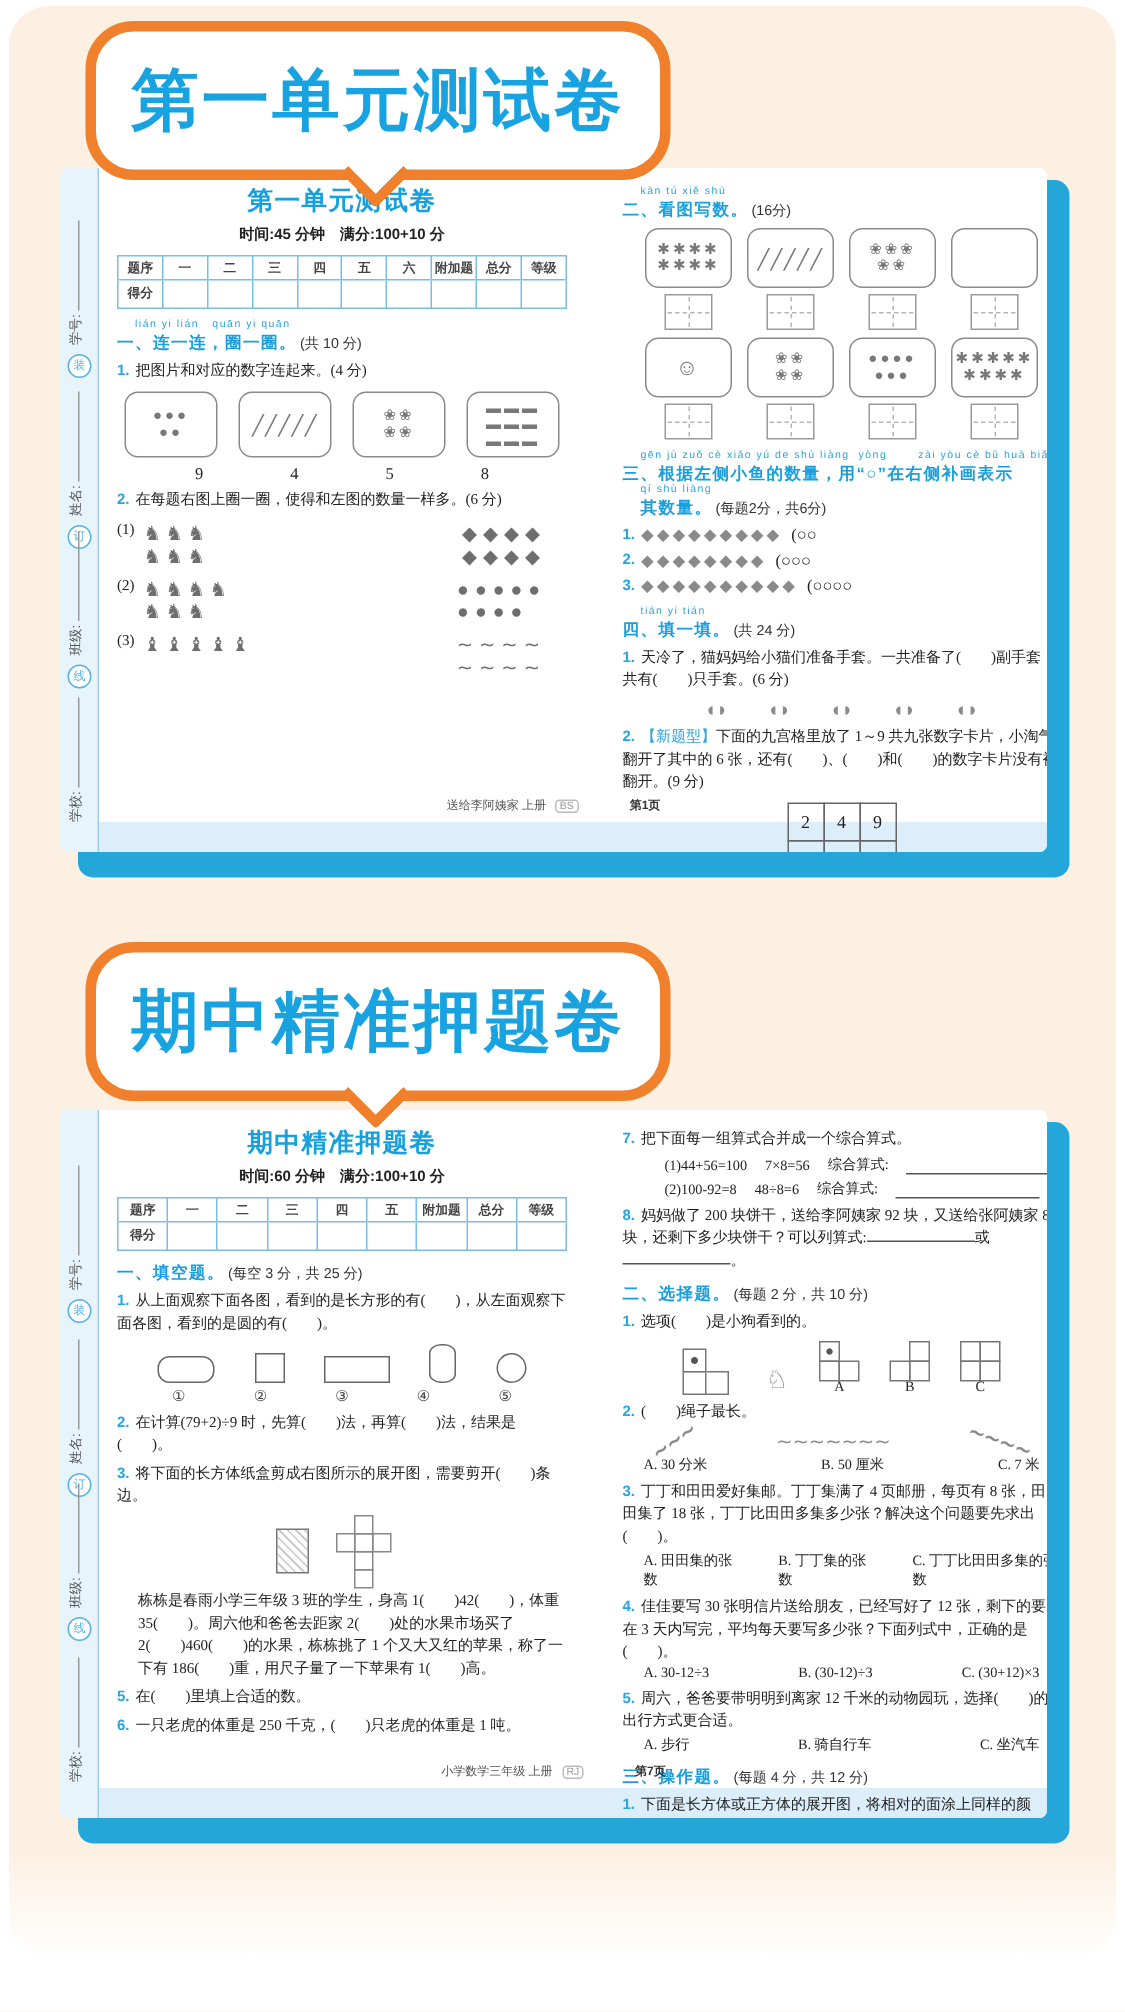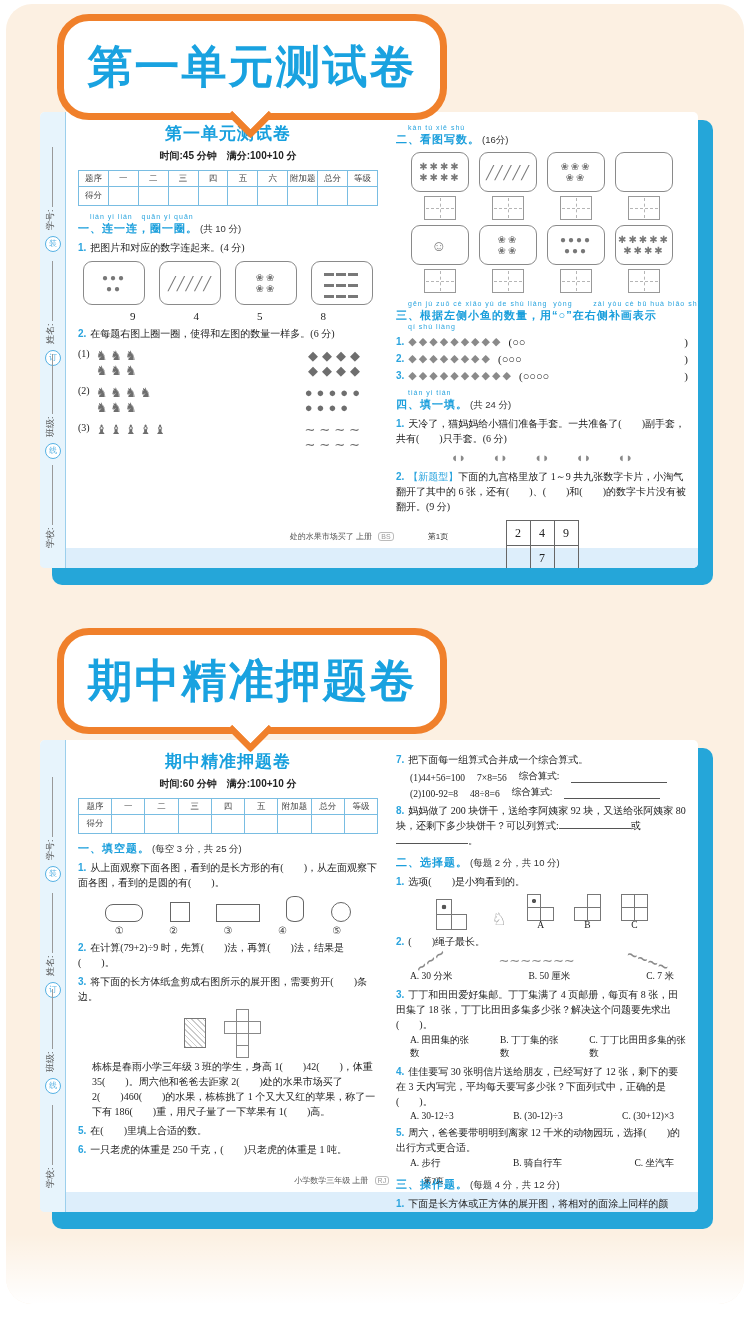--- a/index.html
+++ b/index.html
@@ -35,27 +35,27 @@
            border-right:1px solid #9ccfec;}
   .vlabel{position:absolute;left:4px;width:112px;height:15px;transform:rotate(-90deg);
           transform-origin:0 0;font-size:9px;color:#555;white-space:nowrap;}
   .vlabel .u{display:inline-block;width:60px;height:8px;border-bottom:1px solid #999;margin-left:2px;}
   .mark{position:absolute;left:5px;width:14px;height:14px;border:1px solid #56b2e4;border-radius:50%;
         color:#56b2e4;font-size:8px;line-height:14px;text-align:center;background:#fff;}
 
   
   .pg{position:absolute;top:0;bottom:20px;font-size:10px;color:#222;}
   .pg-left{left:26px;width:322px;padding:10px 10px 0 12px;box-sizing:border-box;}
-  .pg-right{left:350px;width:308px;padding:12px 10px 0 6px;box-sizing:border-box;}
+  .pg-right{left:369px;width:308px;padding:12px 10px 0 6px;box-sizing:border-box;}
 
   .pp-title{text-align:center;color:#17a0de;font-weight:bold;font-size:17px;letter-spacing:1px;}
   .pp-sub{text-align:center;font-size:10px;font-weight:bold;color:#222;margin:4px 0 7px;}
 
   table.score{width:100%;border-collapse:collapse;font-size:8.5px;color:#444;table-layout:fixed;}
-  table.score td{border:1px solid #79bde2;height:15px;text-align:center;padding:0;}
+  table.score td{border:1px solid #79bde2;height:15px;text-align:center;padding:0;font-weight:bold;}
   table.score tr:first-child td{border-bottom-style:dotted;}
   table.score tr:last-child td{height:18px;}
 
   .sec{margin-top:7px;}
   .pinyin{color:#2aa4de;font-size:7px;letter-spacing:1px;margin-left:12px;white-space:pre;line-height:8px;}
   .sec-title{color:#1b9fdc;font-weight:bold;font-size:11px;letter-spacing:1px;}
   .sec-score{color:#333;font-size:9.5px;margin-left:2px;}
 
   .q{font-size:10px;line-height:1.5;margin-top:4px;font-family:"Liberation Serif",serif;color:#222;}
   .qnum{color:#2aa4de;font-family:"Liberation Sans",sans-serif;font-weight:bold;margin-right:4px;}
@@ -91,42 +91,42 @@
 
   .gloves{display:flex;justify-content:center;gap:26px;margin-top:4px;color:#8a8a8a;font-size:13px;}
 
   .grid9{display:grid;grid-template-columns:repeat(3,24px);justify-content:center;margin-top:6px;}
   .g9c{height:24px;border:1px solid #666;margin:-0.5px;text-align:center;line-height:24px;
        font-family:"Liberation Serif",serif;font-size:12px;color:#222;}
 
   .pfoot{position:absolute;left:0;right:0;bottom:26px;text-align:center;font-size:8px;color:#555;}
   .ed{display:inline-block;border:1px solid #bbb;border-radius:3px;padding:0 2px;font-size:7px;
       color:#999;margin:0 4px;}
-  .pgno{font-weight:normal;color:#333;padding-left:28px;}
+  .pgno{font-weight:bold;color:#333;padding-left:28px;}
 
   
   .shapes-row{display:flex;justify-content:space-around;align-items:flex-end;margin-top:6px;padding:0 14px;}
   .shp{border:1px solid #666;}
   .sh1{width:36px;height:16px;border-radius:8px;}
   .sh2{width:18px;height:18px;}
   .sh3{width:42px;height:16px;}
   .sh4{width:16px;height:24px;border-radius:8px/6px;}
   .sh5{width:18px;height:18px;border-radius:50%;}
   .shlbl{display:flex;justify-content:space-around;margin-top:3px;font-size:10px;color:#444;padding:0 14px;}
 
   .imgrow{display:flex;justify-content:center;align-items:center;gap:18px;margin-top:5px;}
   .boximg{width:20px;height:28px;border:1px solid #777;
           background:repeating-linear-gradient(45deg,#ccc 0 1px,transparent 1px 4px);}
   .net{display:grid;grid-template-columns:repeat(4,12px);grid-auto-rows:12px;}
   .net i{display:block;border:1px solid #888;margin:-0.5px;}
 
   .eqs{display:grid;grid-template-columns:1fr 1fr;row-gap:3px;margin:3px 0 0 14px;
        font-family:"Liberation Serif",serif;font-size:9.5px;}
 
-  .q7line{display:flex;gap:12px;margin:3px 0 0 14px;font-family:"Liberation Serif",serif;font-size:9.5px;align-items:flex-end;}
+  .q7line{display:flex;gap:12px;margin:3px 0 0 28px;font-family:"Liberation Serif",serif;font-size:9.5px;align-items:flex-end;}
   .fillline{display:inline-block;border-bottom:1px solid #555;height:9px;}
   .fl-l{width:96px;} .fl-m{width:72px;}
 
   .optrow{display:flex;gap:26px;margin:2px 0 0 14px;font-family:"Liberation Serif",serif;font-size:9.5px;}
   .optrow3{display:flex;justify-content:space-between;margin:2px 14px 0 14px;
            font-family:"Liberation Serif",serif;font-size:9.5px;}
 
   .cubes{position:relative;width:34px;height:32px;}
   .cubes i{position:absolute;width:14px;height:14px;border:1px solid #777;background:#fff;}
   .cubes .c1{left:0;top:16px;} .cubes .c2{left:15px;top:16px;}
@@ -323,20 +323,21 @@
               <span class="pr">✱✱✱✱</span>
             </div>
             <div class="tian"></div>
           </div>
       </div>
 
       <div class="sec">
         <div class="pinyin">gēn jù zuǒ cè xiǎo yú de shù liàng  yòng       zài yòu cè bǔ huà biǎo shì</div>
         <div><span class="sec-title">三、根据左侧小鱼的数量，用“○”在右侧补画表示</span></div>
         <div class="pinyin">qí shù liàng</div>
+        <div style="margin-left:12px"><span class="sec-title">其数量。</span><span class="sec-score">(每题2分，共6分)</span></div>
       </div>
 
       <div class="fishrow">
         <span class="qnum">1.</span>
         <span class="glyphs">◆◆◆◆◆◆◆◆◆</span>
         <span class="ans">
             <span>(</span>
             <span>○○</span>
             <span class="sp"></span>
             <span>)</span>
@@ -383,21 +384,21 @@
           <span class="g9c">4</span>
           <span class="g9c">9</span>
         <span class="g9c"></span>
           <span class="g9c">7</span>
           <span class="g9c"></span>
 
       </div>
     </div>
 
     <div class="pfoot">
-      <span>处的水果市场买了 上册</span>
+      <span>送给李阿姨家 上册</span>
       <span class="ed">BS</span>
       <span class="pgno">第1页</span>
     </div>
   </div>
 </div>
 
 <div class="badge" id="badge2">
   <span class="badge-text">期中精准押题卷</span>
 </div>
 

